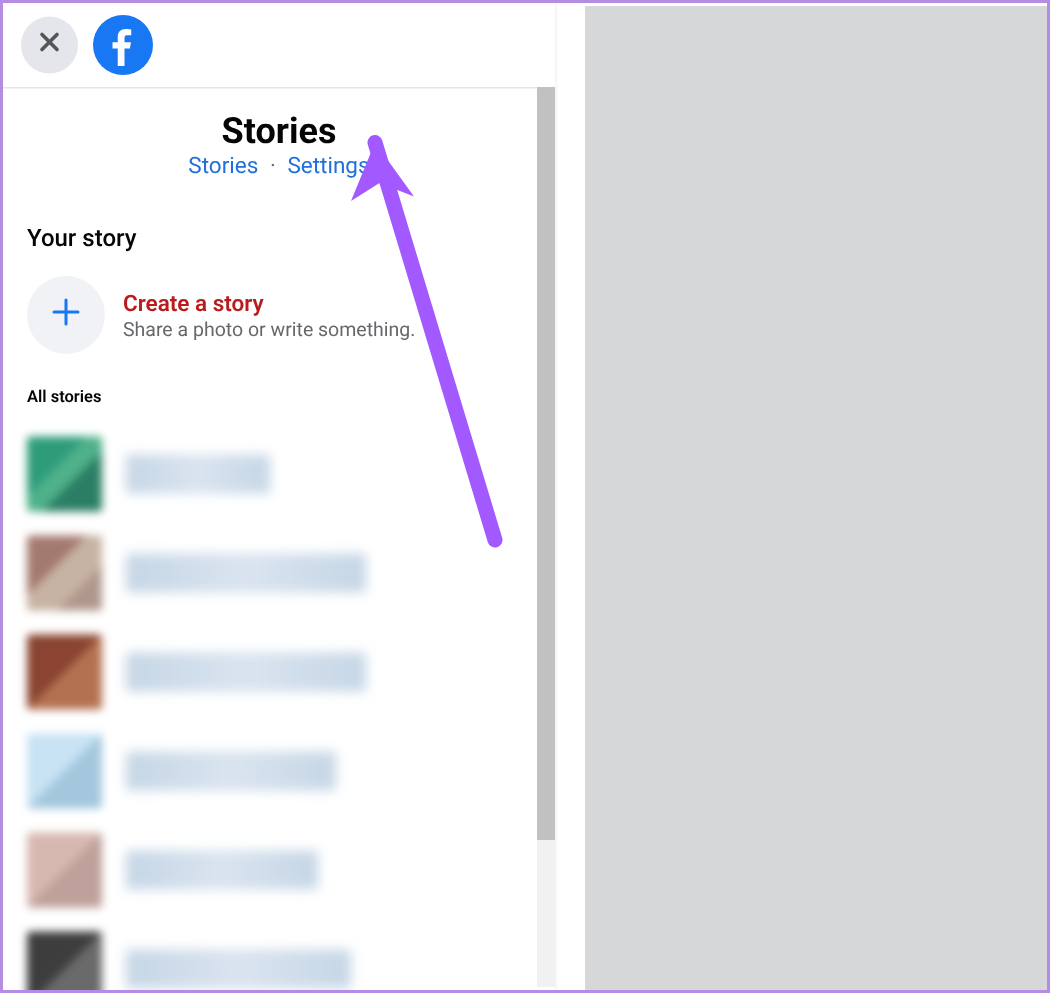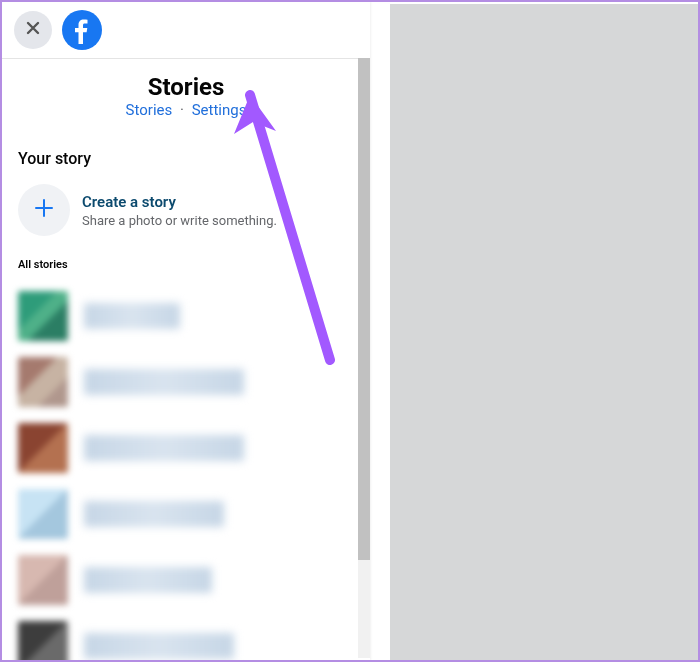--- a/index.html
+++ b/index.html
@@ -96,21 +96,21 @@
       align-items: center;
       justify-content: center;
       cursor: pointer;
       color:#1877f2;
       flex-shrink: 0;
     }
     .create-text { margin-left: 12px; }
     .create-title {
       font-size: 15px;
       font-weight: 600;
-      color: #0c4a6e;
+      color: #b91c1c;
     }
     .create-sub {
       font-size: 13px;
       color: #65676b;
       margin-top: 2px;
     }
     .all-title {
       font-size: 11px;
       font-weight: 600;
       color: #050505;

